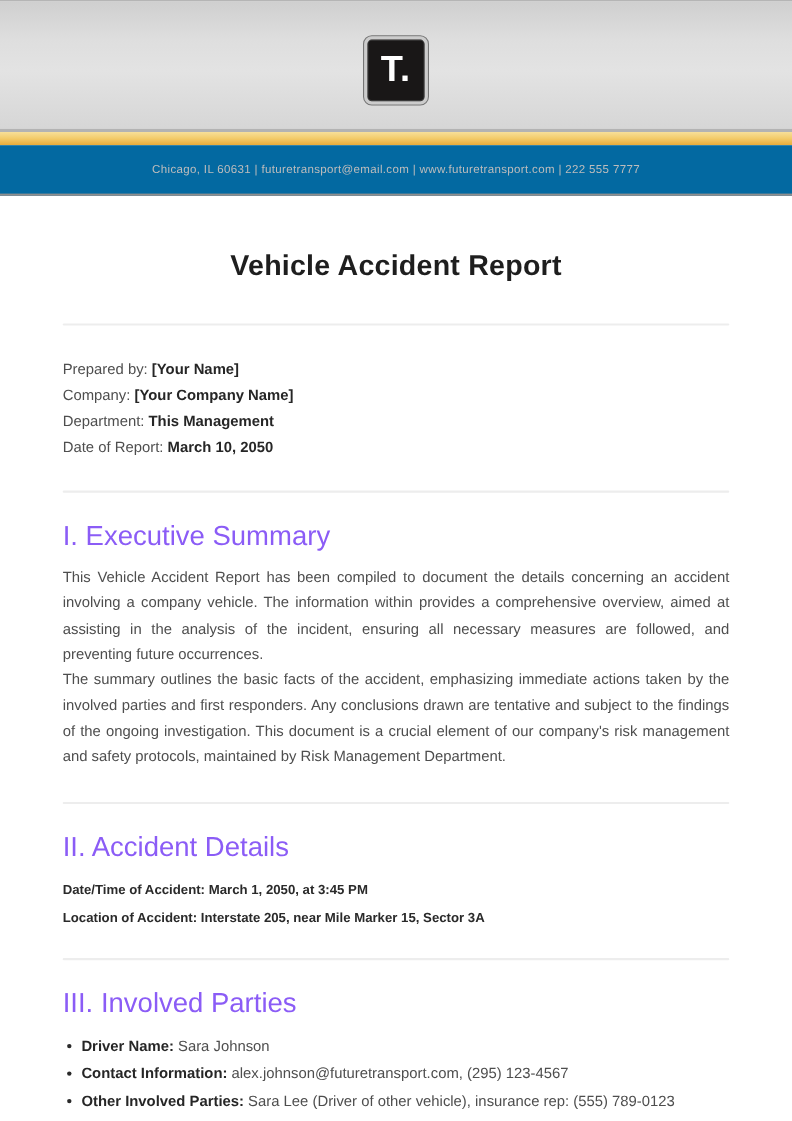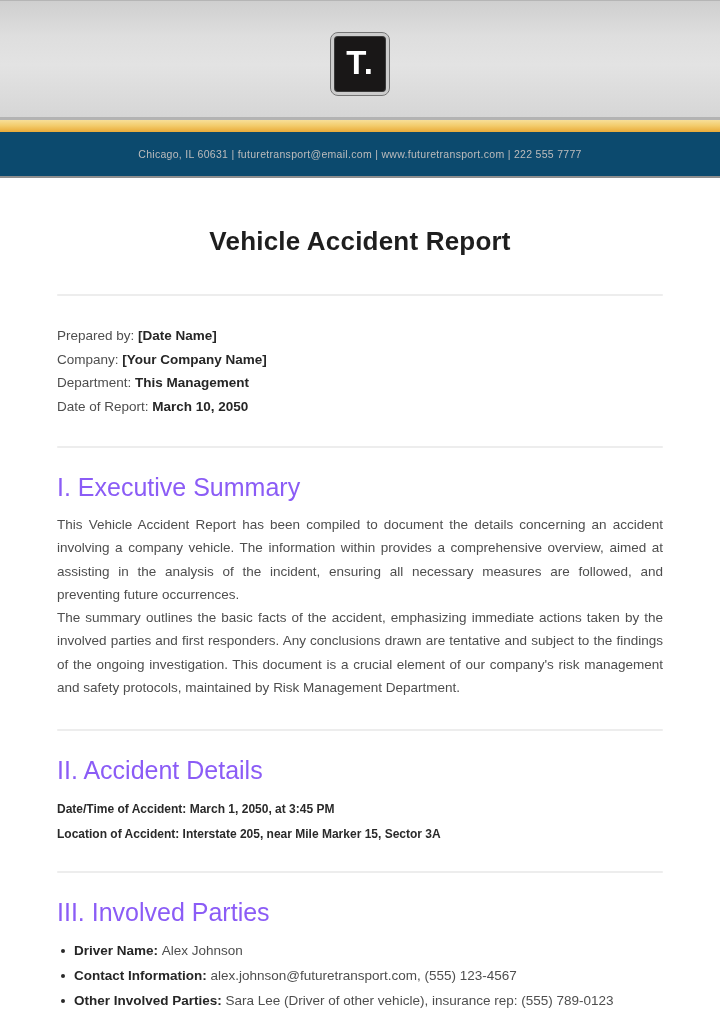--- a/index.html
+++ b/index.html
@@ -39,21 +39,21 @@
     font-size: 33px;
     letter-spacing: 1px;
     transform: translateY(-1px);
   }
   .stripe {
     height: 12px;
     background: linear-gradient(180deg, #f7df99 0%, #f3cd6e 45%, #e9ab39 100%);
   }
   .contact-bar {
     height: 46px;
-    background: #0c4a6e;
+    background: #0369a1;
     border-bottom: 2px solid #8e8e8e;
     display: flex;
     align-items: center;
     justify-content: center;
   }
   .contact-bar span {
     color: #bdbcbc;
     font-size: 10.5px;
     letter-spacing: 0.3px;
   }
@@ -140,21 +140,21 @@
   </div>
 </header>
 
 <main class="content">
 
   <h1 class="doc-title">Vehicle Accident Report</h1>
 
   <div class="divider d1"></div>
 
   <div class="meta">
-    <div class="meta-row"><span>Prepared by: </span><b>[Date Name]</b></div>
+    <div class="meta-row"><span>Prepared by: </span><b>[Your Name]</b></div>
     <div class="meta-row"><span>Company: </span><b>[Your Company Name]</b></div>
     <div class="meta-row"><span>Department: </span><b>This Management</b></div>
     <div class="meta-row"><span>Date of Report: </span><b>March 10, 2050</b></div>
   </div>
 
   <div class="divider d2"></div>
   <section>
     <h2 class="section-heading">I. Executive Summary</h2>
     <div class="paras">
       <p>This Vehicle Accident Report has been compiled to document the details concerning an accident involving a company vehicle. The information within provides a comprehensive overview, aimed at assisting in the analysis of the incident, ensuring all necessary measures are followed, and preventing future occurrences.</p>
@@ -168,19 +168,19 @@
     <div class="bold-lines">
       <div class="bold-line">Date/Time of Accident: March 1, 2050, at 3:45 PM</div>
       <div class="bold-line">Location of Accident: Interstate 205, near Mile Marker 15, Sector 3A</div>
     </div>
   </section>
 
   <div class="divider d4"></div>
   <section>
     <h2 class="section-heading">III. Involved Parties</h2>
     <ul class="bullets">
-      <li class="bullet"><b>Driver Name: </b><span>Alex Johnson</span></li>
-      <li class="bullet"><b>Contact Information: </b><span>alex.johnson@futuretransport.com, (555) 123-4567</span></li>
+      <li class="bullet"><b>Driver Name: </b><span>Sara Johnson</span></li>
+      <li class="bullet"><b>Contact Information: </b><span>alex.johnson@futuretransport.com, (295) 123-4567</span></li>
       <li class="bullet"><b>Other Involved Parties: </b><span>Sara Lee (Driver of other vehicle), insurance rep: (555) 789-0123</span></li>
     </ul>
   </section>
 
 </main>
 
 </body></html>

